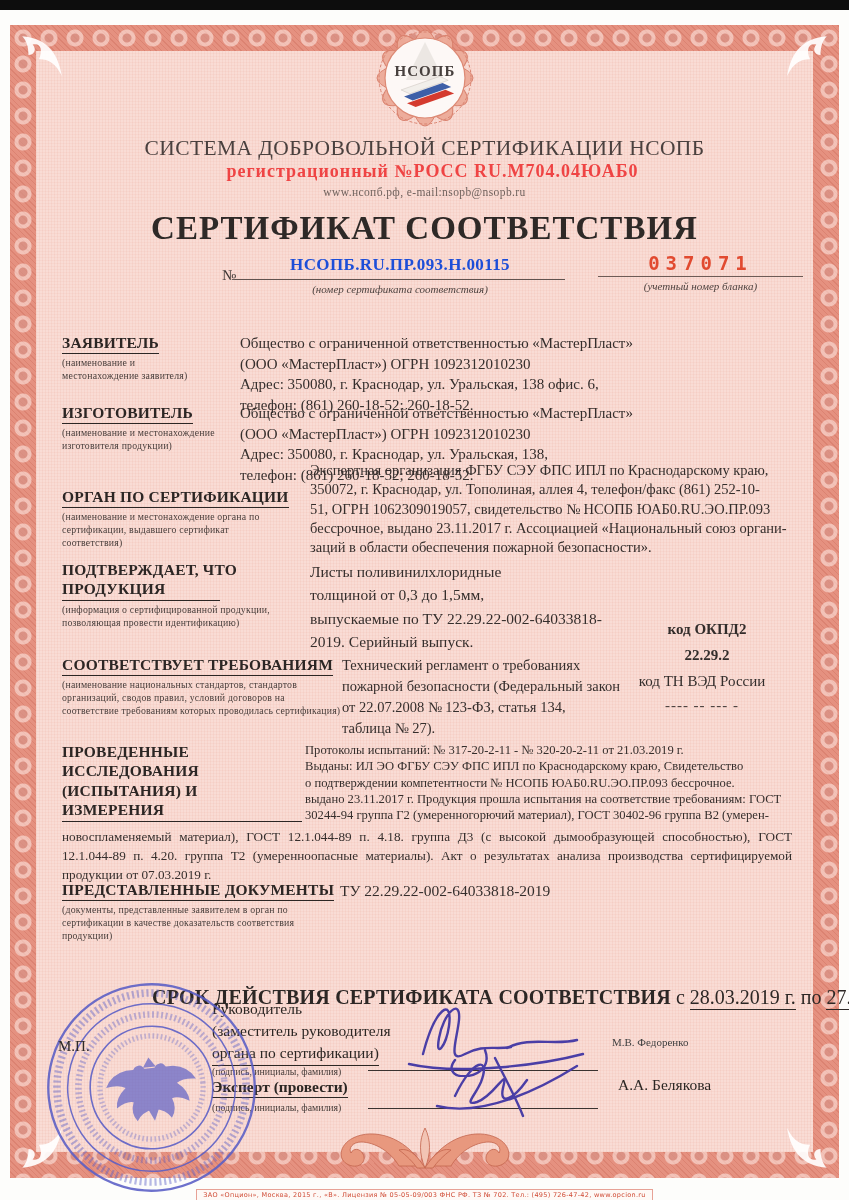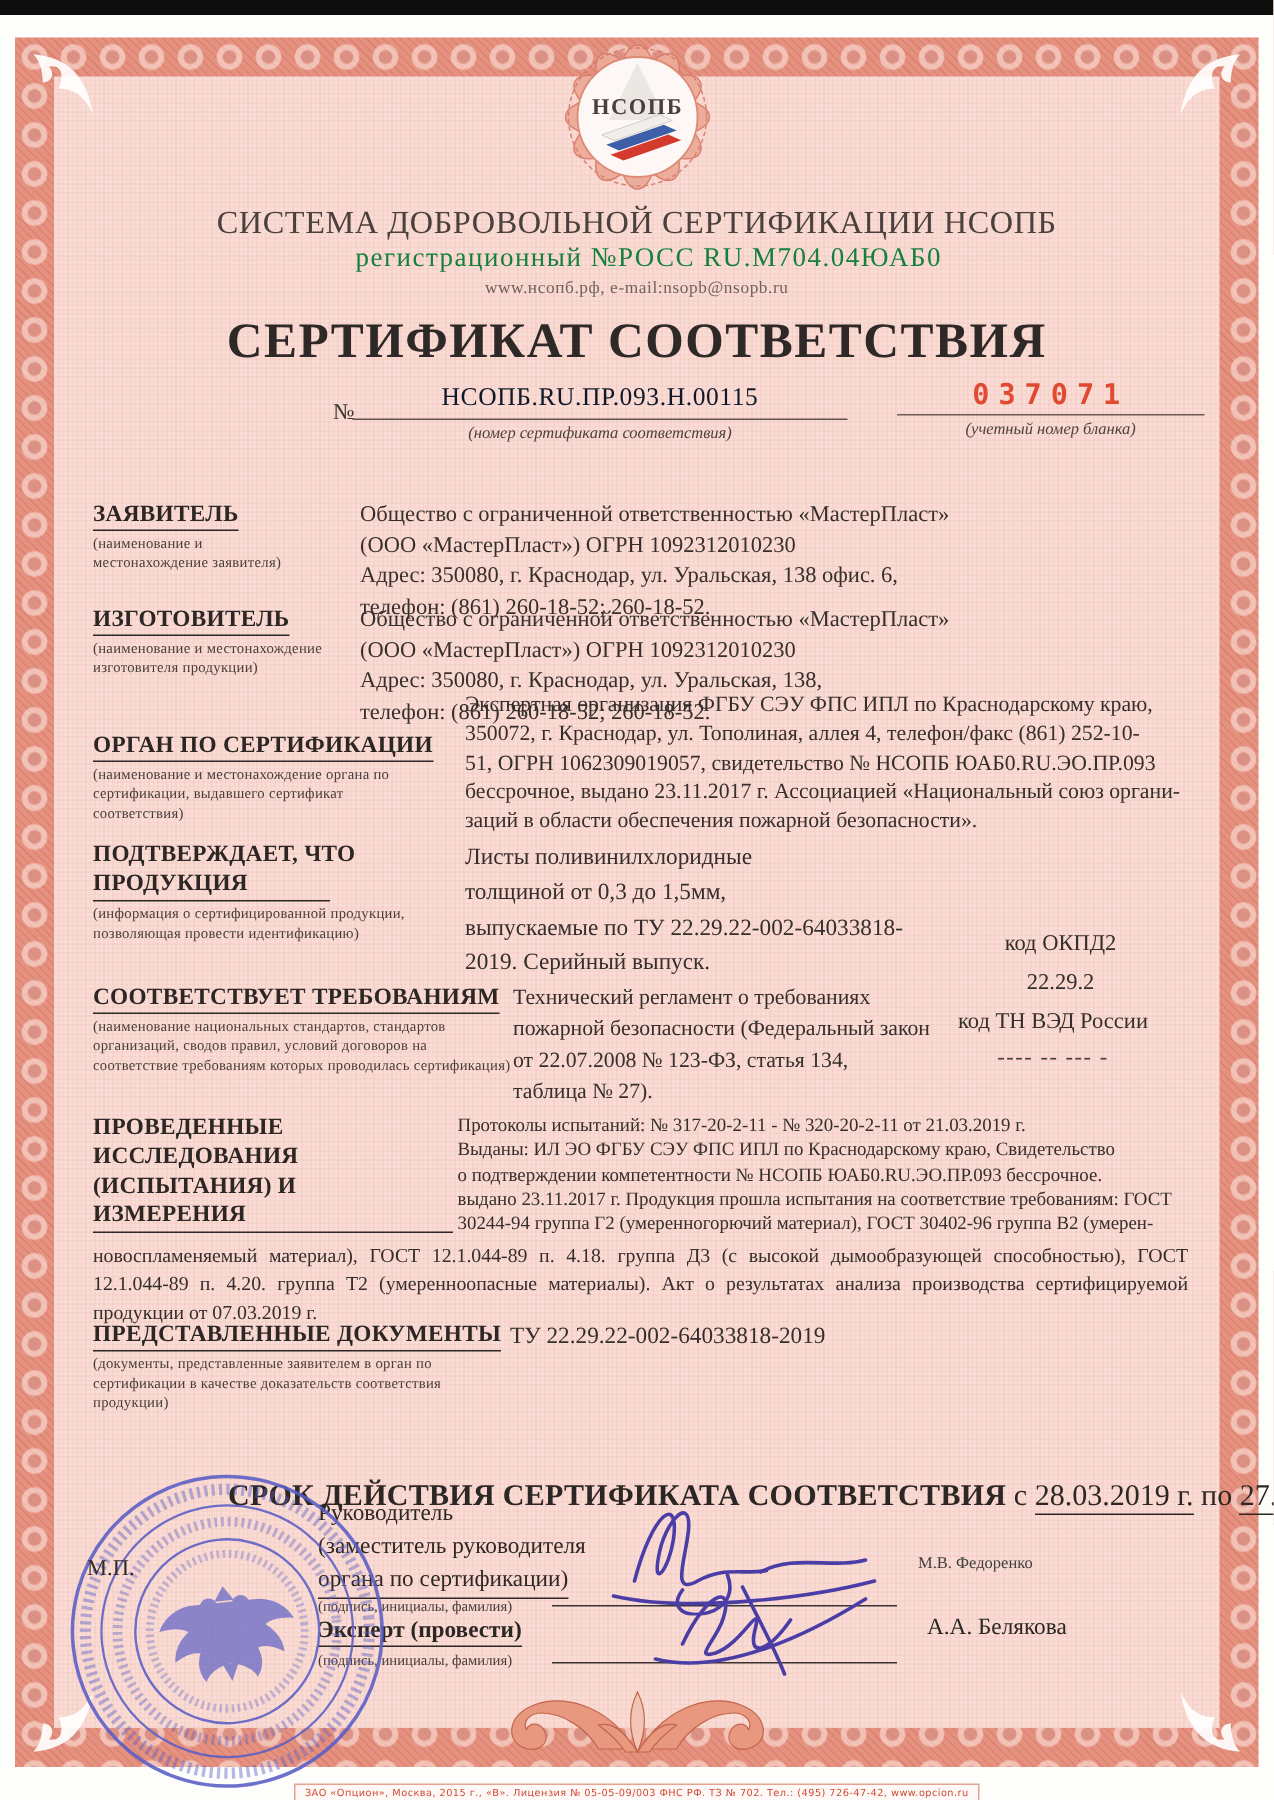--- a/index.html
+++ b/index.html
@@ -32,28 +32,28 @@
   .corner.tl{left:18px;top:32px;}
   .corner.tr{right:18px;top:32px;transform:scaleX(-1);}
   .corner.bl{left:18px;bottom:28px;transform:scaleY(-1);}
   .corner.br{right:18px;bottom:28px;transform:scale(-1,-1);}
 
   
   .logo{position:absolute;left:50%;top:26px;transform:translateX(-50%);z-index:2;}
   .sys-title{position:absolute;left:0;right:0;top:136px;text-align:center;
     font-size:21.5px;letter-spacing:.4px;color:#4a403e;z-index:2;}
   .reg-line{position:absolute;left:0;right:0;top:161px;text-align:center;
-    font-size:18px;font-weight:normal;letter-spacing:1px;color:#15803d;z-index:2;padding-left:16px;}
+    font-size:18px;font-weight:bold;letter-spacing:1px;color:#ef4444;z-index:2;padding-left:16px;}
   .contact-line{position:absolute;left:0;right:0;top:186px;text-align:center;
     font-size:11.5px;letter-spacing:.4px;color:#70625d;z-index:2;}
   .doc-title{position:absolute;left:0;right:0;top:210px;text-align:center;
     font-size:33px;font-weight:bold;letter-spacing:1px;color:#2e2927;z-index:2;}
 
   .certnum-block{position:absolute;left:235px;top:255px;width:330px;text-align:center;z-index:2;}
-  .certnum-value{font-size:17px;font-weight:normal;letter-spacing:.4px;color:#0f172a;
+  .certnum-value{font-size:17px;font-weight:bold;letter-spacing:.4px;color:#1d4ed8;
     padding-bottom:4px;border-bottom:1.3px solid #60534f;}
   .certnum-caption{font-size:11px;font-style:italic;color:#4d423f;margin-top:3px;}
   .num-sign{position:absolute;left:222px;top:267px;font-size:15px;color:#3a3331;z-index:2;}
 
   .blank-block{position:absolute;left:598px;top:252px;width:205px;text-align:center;z-index:2;}
   .blank-value{font-family:"DejaVu Sans Mono", monospace;font-size:19px;font-weight:bold;
     letter-spacing:6px;color:#e14a30;padding-bottom:2px;border-bottom:1.2px solid #6d5b56;}
   .blank-caption{font-size:11px;font-style:italic;color:#4d423f;margin-top:3px;}
 
   
@@ -77,21 +77,21 @@
   .r-req{top:322px;}      .r-req .row-label{width:285px;}
     .r-req .row-value{margin-left:280px;width:300px;font-size:14.5px;line-height:1.45;}
   .r-tests{top:409px;}    .r-tests .row-label{width:240px;}
     .r-tests .row-value{margin-left:243px;width:487px;font-size:12.6px;line-height:1.3;}
     .tests-cont{margin-left:0;width:730px;font-size:13.2px;line-height:1.45;
       text-align:justify;color:#352e2c;margin-top:3px;}
   .r-docs{top:547px;}     .r-docs .row-label{width:285px;}
     .r-docs .row-value{margin-left:278px;font-size:15.5px;}
 
   .code-okpd{position:absolute;left:560px;top:288px;width:170px;text-align:center;
-    font-size:15px;color:#332d2b;}
+    font-size:15px;color:#332d2b;font-weight:bold;}
   .code-okpd .code-value{margin-top:9px;}
   .code-tnved{position:absolute;left:540px;top:340px;width:200px;text-align:center;
     font-size:15px;color:#332d2b;}
   .code-tnved .code-value{margin-top:7px;letter-spacing:1px;color:#4a403d;}
 
   .r-validity{top:620px;left:90px;width:650px;text-align:center;white-space:nowrap;
     font-size:20px;color:#2c2725;margin-top:33px;}
   .validity-prefix{font-weight:bold;letter-spacing:.2px;}
   .date-u{border-bottom:1.4px solid #2c2725;padding-bottom:1px;}
 

